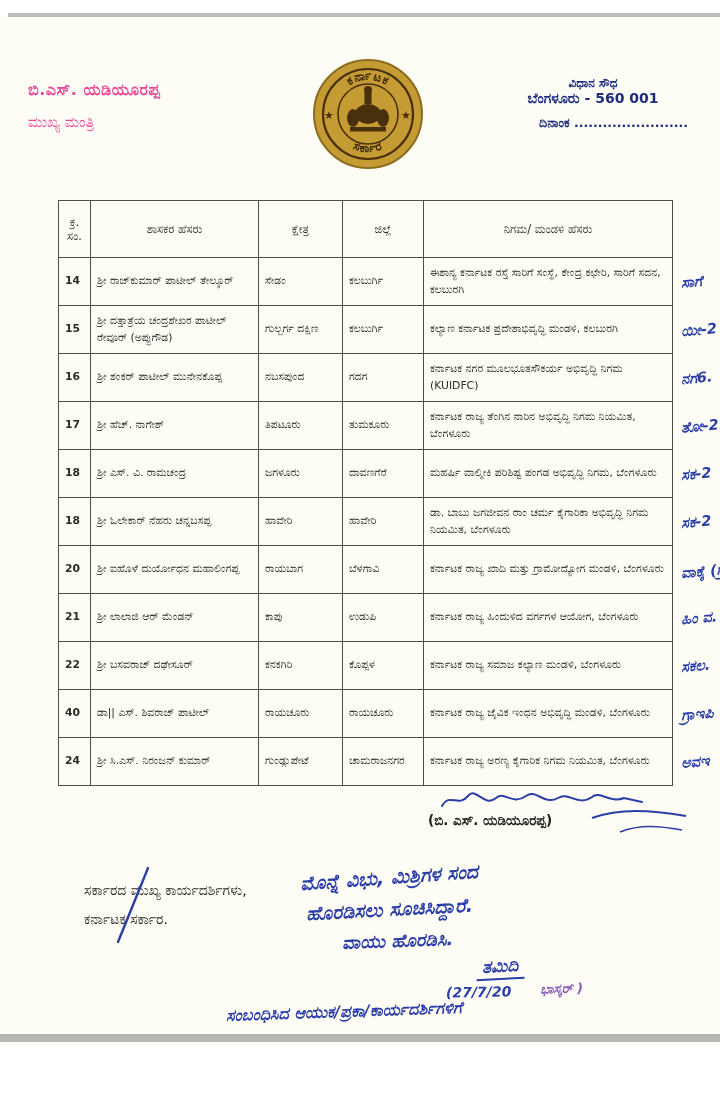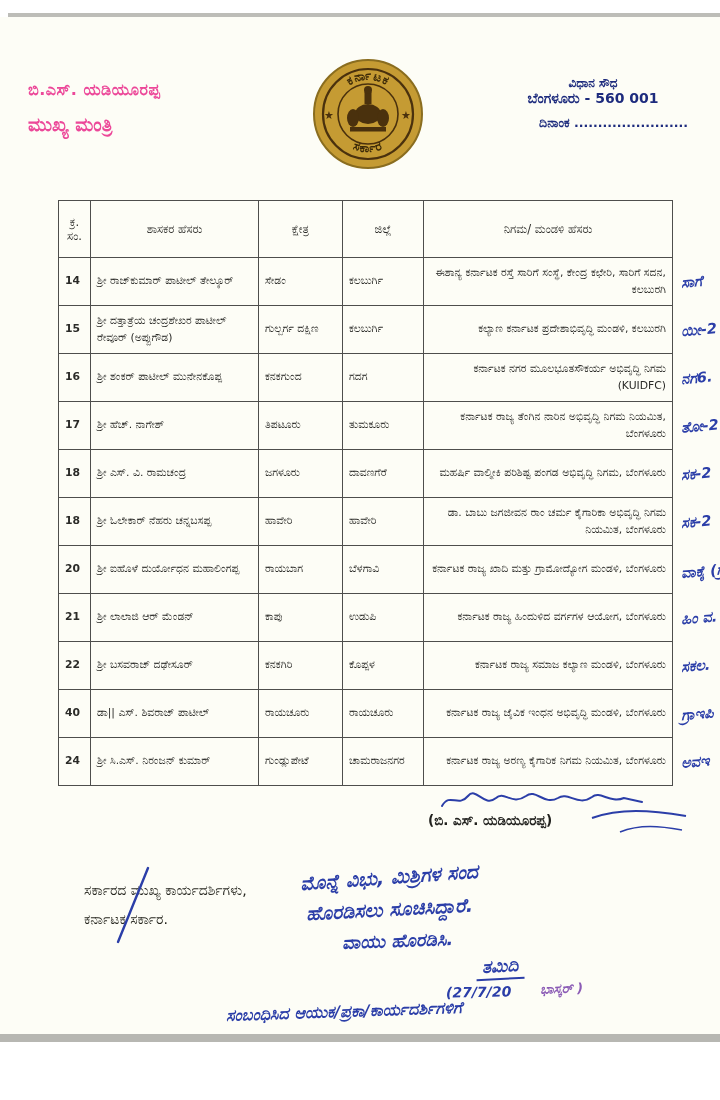--- a/index.html
+++ b/index.html
@@ -6,34 +6,34 @@
   html,body { width:720px; height:1100px; }
   body { font-family:"DejaVu Sans","Liberation Sans",sans-serif; background:#ffffff; }
   .scan { position:relative; width:720px; height:1100px; background:#ffffff; overflow:hidden; }
   .page { position:absolute; left:0; top:17px; width:720px; height:1017px; background:#fdfdf6; }
   .edge-line-top { position:absolute; left:8px; top:13px; width:712px; height:4px; background:#bdbdb8; }
   .edge-bar-bottom { position:absolute; left:0; top:1034px; width:720px; height:8px; background:#b7b7b2; }
 
   
   .hdr-name { position:absolute; left:28px; top:80px; width:250px; text-align:left; color:#ec4899; }
   .hdr-name .nm { font-size:16px; font-weight:bold; letter-spacing:0.5px; }
-  .hdr-name .ti { font-size:19px; font-weight:bold; margin-top:14px; }
+  .hdr-name .ti { font-size:15px; font-weight:normal; margin-top:14px; }
   .emblem { position:absolute; left:312px; top:56px; }
   .hdr-right { position:absolute; left:498px; top:76px; width:190px; text-align:center; color:#1d2b7d; }
   .hdr-right .of { font-size:12px; font-weight:bold; }
   .hdr-right .ct { font-size:14px; font-weight:bold; }
   .hdr-right .dt { font-size:12.5px; font-weight:bold; margin-top:8px; text-align:right; }
 
   
   table.mla { position:absolute; left:58px; top:200px; width:614px; border-collapse:collapse; table-layout:fixed; }
   table.mla th, table.mla td { border:1px solid #4e4e4c; color:#2b2b28; vertical-align:middle; }
   table.mla th { font-size:11.5px; font-weight:normal; text-align:center; height:48px; padding:14px 3px; }
   table.mla td { font-size:10.8px; padding:3px 6px; height:48px; line-height:1.55; }
   td.c-no { text-align:left; font-weight:bold; font-size:12px; }
-  td.c-body { position:relative;text-align:right; }
+  td.c-body { position:relative; }
   .margin-annotation { position:absolute; left:calc(100% + 9px); top:50%;
       transform:translateY(-50%) rotate(-5deg); color:#2b3ea8; font-size:14.5px;
       font-style:italic; font-weight:bold; white-space:nowrap; }
 
   
   .sig-scribble { position:absolute; left:438px; top:788px; }
   .sig-printed { position:absolute; left:428px; top:812px; font-size:13.5px; color:#22221f; font-weight:bold;text-align:center; }
   .sig-flourish { position:absolute; left:590px; top:806px; }
 
   
@@ -132,21 +132,21 @@
       <td class="c-dist">ಕಲಬುರ್ಗಿ</td>
       <td class="c-body">
         <span class="body-text">ಕಲ್ಯಾಣ ಕರ್ನಾಟಕ ಪ್ರದೇಶಾಭಿವೃದ್ಧಿ ಮಂಡಳಿ, ಕಲಬುರಗಿ</span>
         <span class="margin-annotation">ಯೀ-2</span>
       </td>
     </tr>
 
     <tr>
       <td class="c-no">16</td>
       <td class="c-name">ಶ್ರೀ ಶಂಕರ್ ಪಾಟೀಲ್ ಮುನೇನಕೊಪ್ಪ</td>
-      <td class="c-const">ಕನಕಗುಂದ</td>
+      <td class="c-const">ನಬಸಪುಂದ</td>
       <td class="c-dist">ಗದಗ</td>
       <td class="c-body">
         <span class="body-text">ಕರ್ನಾಟಕ ನಗರ ಮೂಲಭೂತಸೌಕರ್ಯ ಅಭಿವೃದ್ಧಿ ನಿಗಮ (KUIDFC)</span>
         <span class="margin-annotation">ನಗ6.</span>
       </td>
     </tr>
 
     <tr>
       <td class="c-no">17</td>
       <td class="c-name">ಶ್ರೀ ಹೆಚ್. ನಾಗೇಶ್</td>

